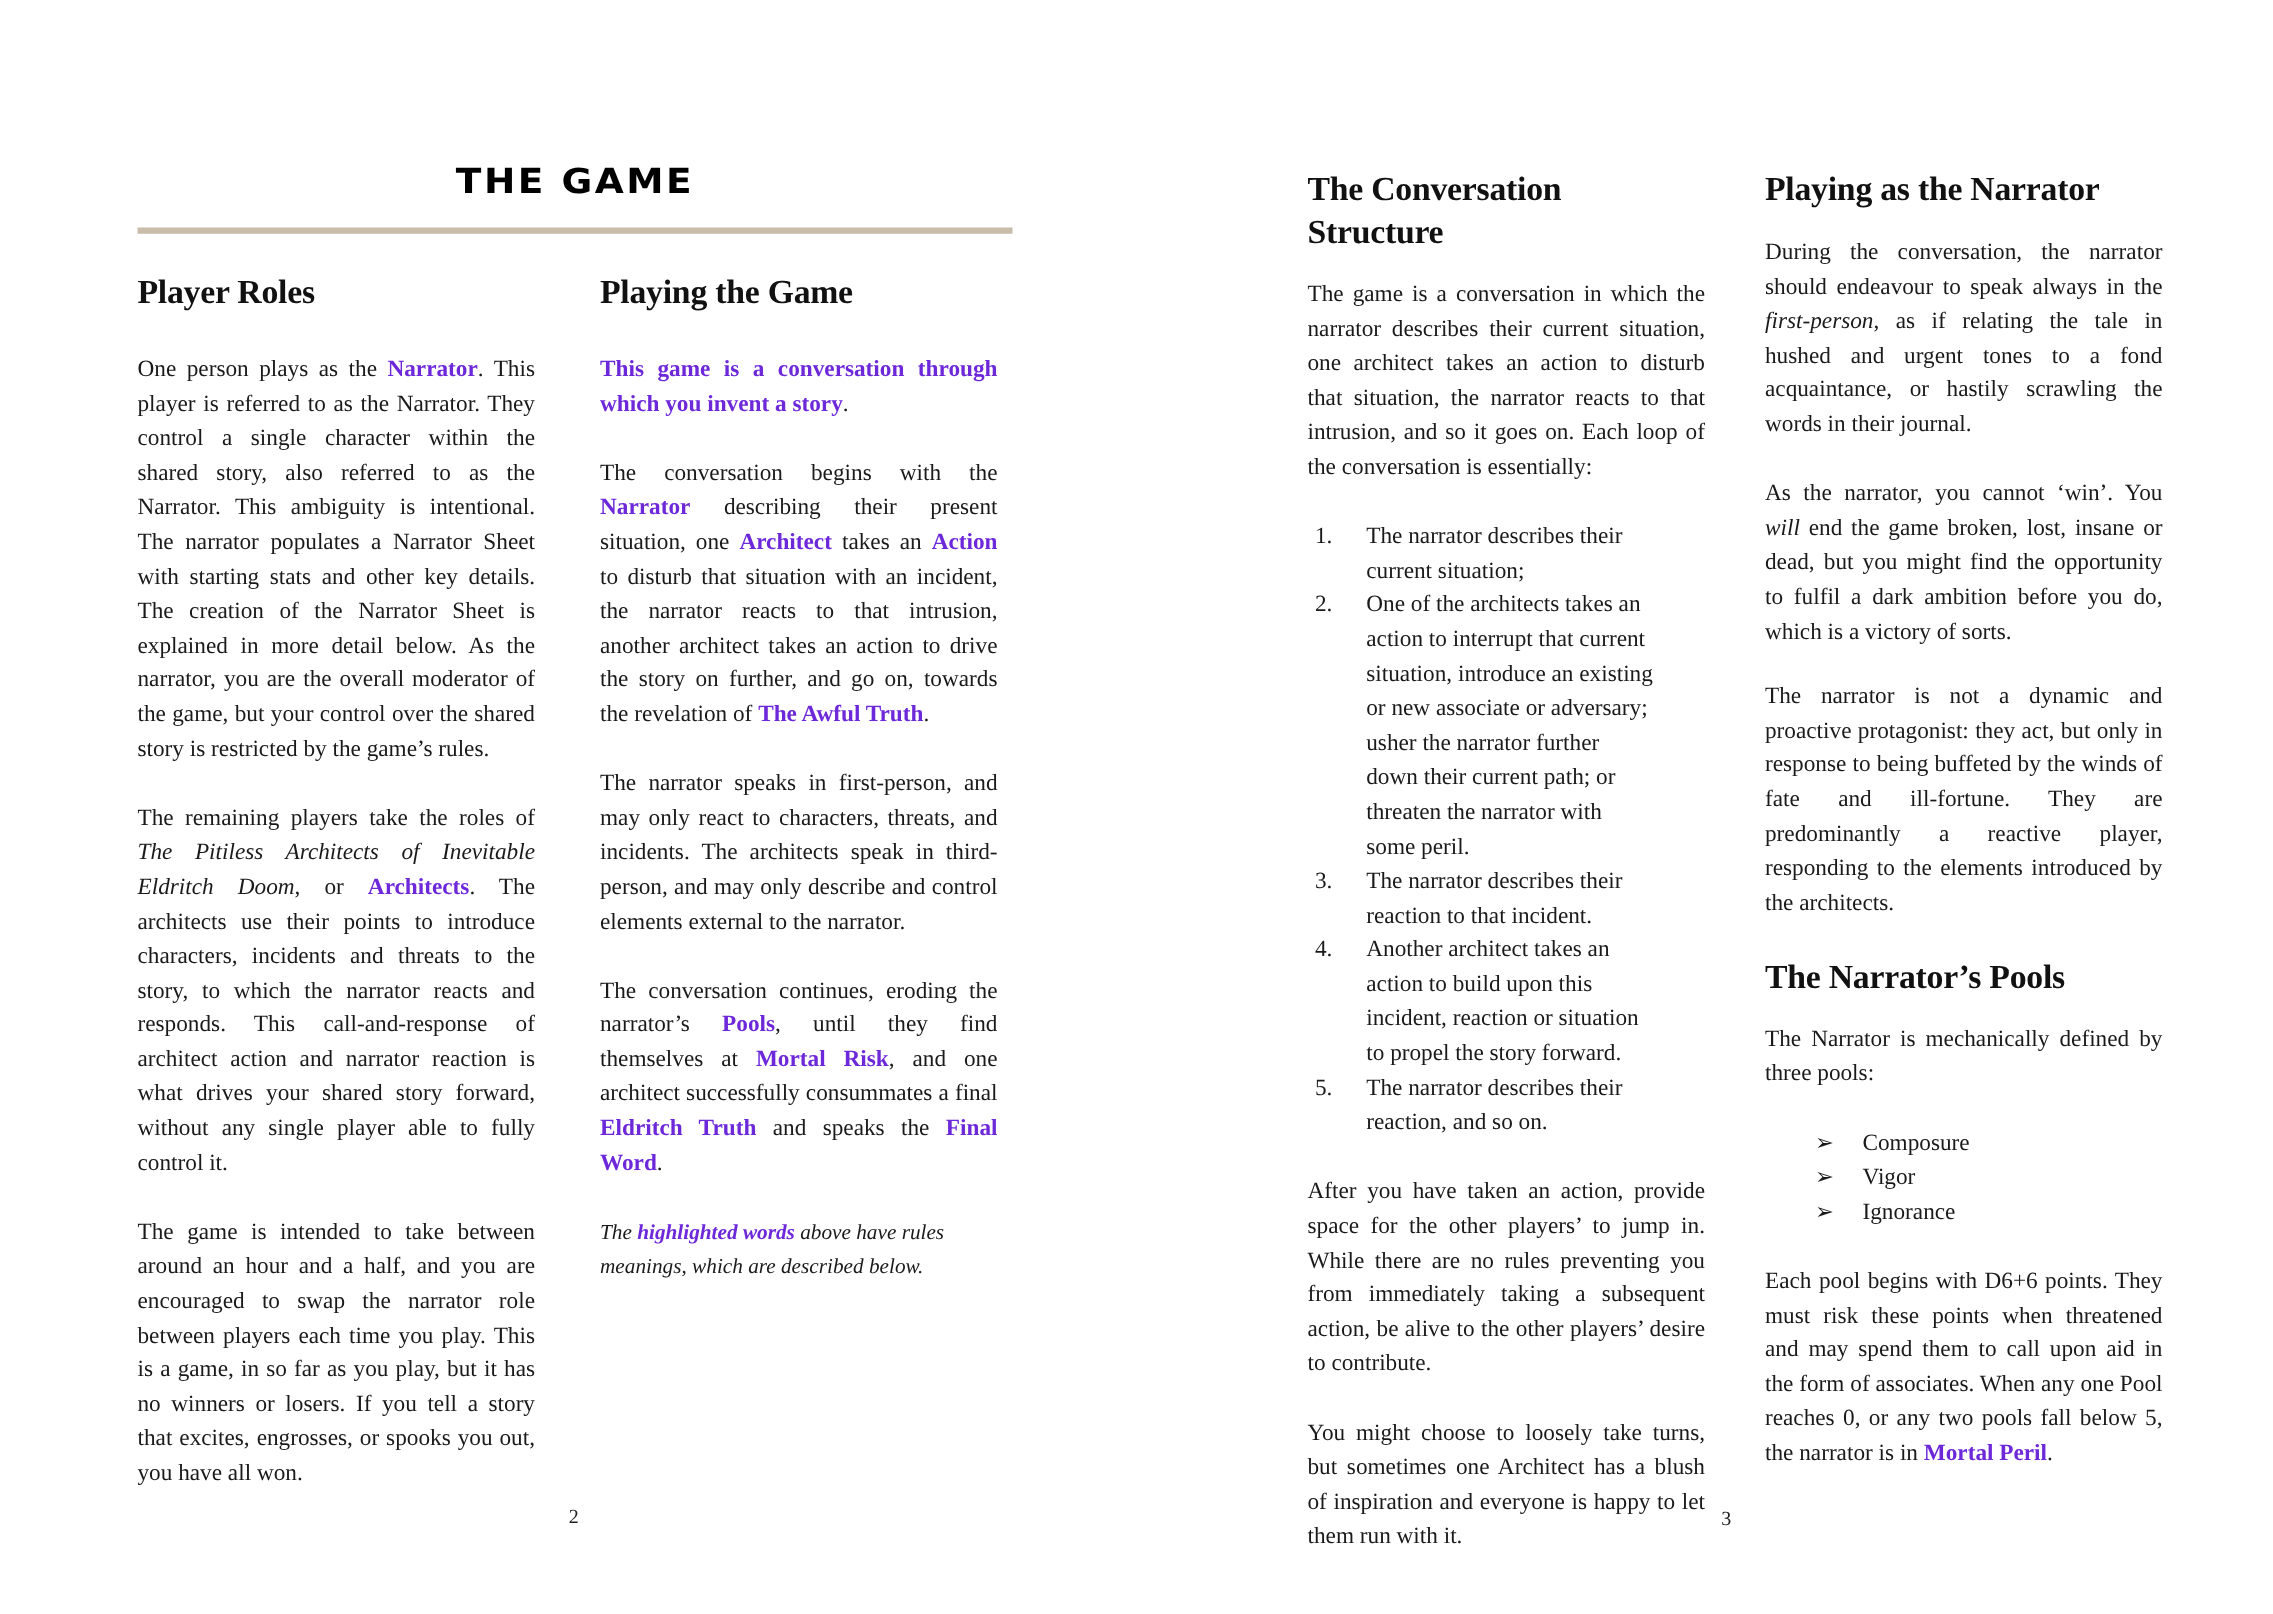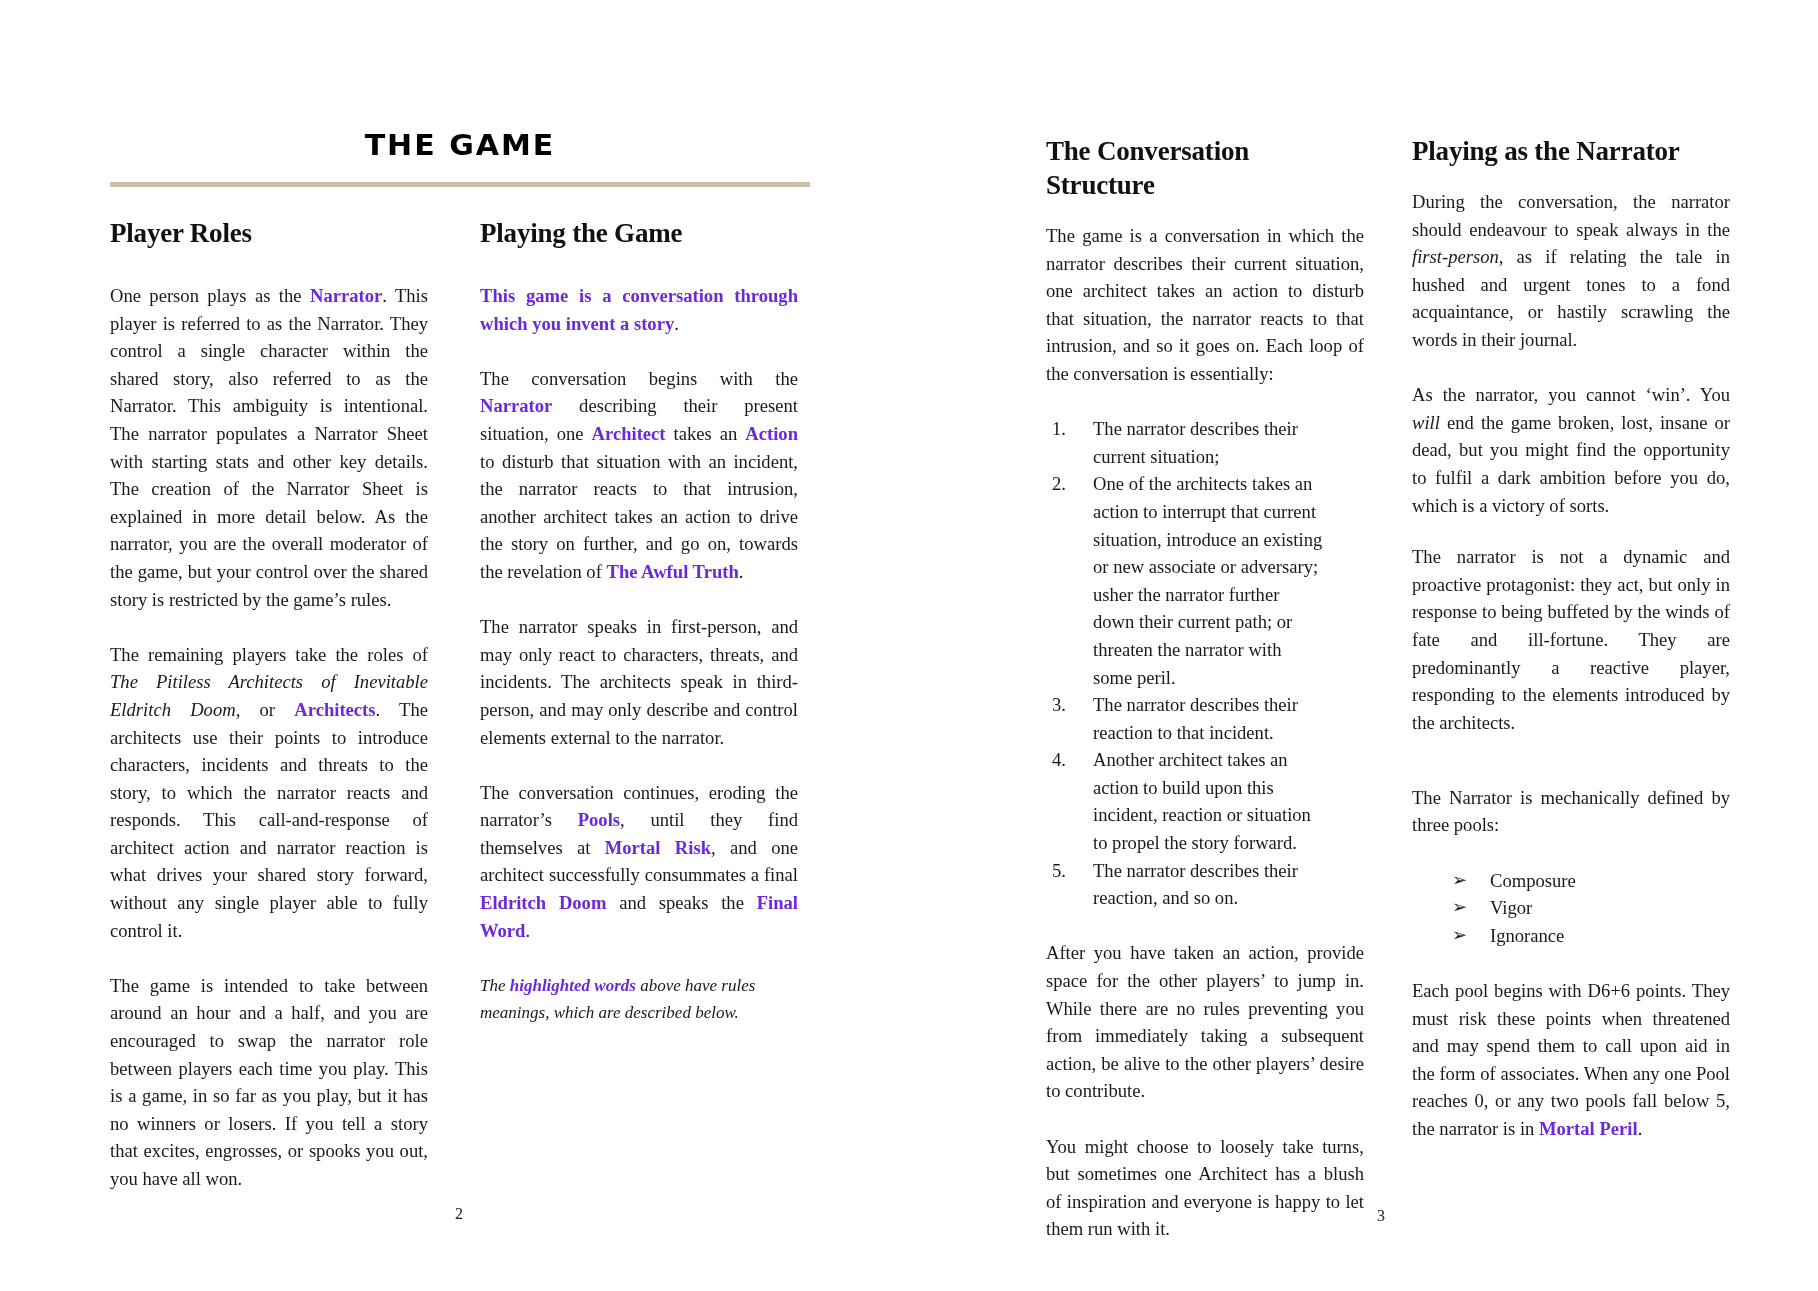--- a/index.html
+++ b/index.html
@@ -41,21 +41,21 @@
       <p><span>The remaining players take the roles of </span><i>The Pitiless Architects of Inevitable Eldritch Doom</i><span>, or </span><b>Architects</b><span>. The architects use their points to introduce characters, incidents and threats to the story, to which the narrator reacts and responds. This call-and-response of architect action and narrator reaction is what drives your shared story forward, without any single player able to fully control it.</span></p>
       <p class="last">The game is intended to take between around an hour and a half, and you are encouraged to swap the narrator role between players each time you play. This is a game, in so far as you play, but it has no winners or losers. If you tell a story that excites, engrosses, or spooks you out, you have all won.</p>
     </div>
 
     <div class="col" style="left:480px; top:216px;">
       <h2 class="sec">Playing the Game</h2>
       <div style="height:32px"></div>
       <p><b>This game is a conversation through which you invent a story</b><span>.</span></p>
       <p><span>The conversation begins with the </span><b>Narrator</b><span> describing their present situation, one </span><b>Architect</b><span> takes an </span><b>Action</b><span> to disturb that situation with an incident, the narrator reacts to that intrusion, another architect takes an action to drive the story on further, and go on, towards the revelation of </span><b>The Awful Truth</b><span>.</span></p>
       <p>The narrator speaks in first-person, and may only react to characters, threats, and incidents. The architects speak in third-person, and may only describe and control elements external to the narrator.</p>
-      <p><span>The conversation continues, eroding the narrator’s </span><b>Pools</b><span>, until they find themselves at </span><b>Mortal Risk</b><span>, and one architect successfully consummates a final </span><b>Eldritch Doom</b><span> and speaks the </span><b>Final Word</b><span>.</span></p>
+      <p><span>The conversation continues, eroding the narrator’s </span><b>Pools</b><span>, until they find themselves at </span><b>Mortal Risk</b><span>, and one architect successfully consummates a final </span><b>Eldritch Truth</b><span> and speaks the </span><b>Final Word</b><span>.</span></p>
       <p class="note last" style="font-size:17px;"><span>The </span><b>highlighted words</b><span> above have rules meanings, which are described below.</span></p>
     </div>
 
     <div class="pnum" style="left:455px; top:1205px;">2</div>
   </div>
 
   <div>
 
     <div class="col" style="left:1031px; top:134px;margin-left:15px;">
       <h2 class="sec">The Conversation Structure</h2>
@@ -72,20 +72,21 @@
       <p class="last">You might choose to loosely take turns, but sometimes one Architect has a blush of inspiration and everyone is happy to let them run with it.</p>
     </div>
 
     <div class="col" style="left:1412px; top:134px;">
       <h2 class="sec">Playing as the Narrator</h2>
       <div style="height:20px"></div>
       <p><span>During the conversation, the narrator should endeavour to speak always in the </span><i>first-person</i><span>, as if relating the tale in hushed and urgent tones to a fond acquaintance, or hastily scrawling the words in their journal.</span></p>
       <p style="margin-bottom:24px;"><span>As the narrator, you cannot ‘win’. You </span><i>will</i><span> end the game broken, lost, insane or dead, but you might find the opportunity to fulfil a dark ambition before you do, which is a victory of sorts.</span></p>
       <p>The narrator is not a dynamic and proactive protagonist: they act, but only in response to being buffeted by the winds of fate and ill-fortune. They are predominantly a reactive player, responding to the elements introduced by the architects.</p>
 
+      <h2 class="sec">The Narrator’s Pools</h2>
       <div style="height:20px"></div>
       <p>The Narrator is mechanically defined by three pools:</p>
       <ul class="pools" id="pools-list">
           <li><span class="arrow">➢</span><span>Composure</span></li>
           <li><span class="arrow">➢</span><span>Vigor</span></li>
           <li><span class="arrow">➢</span><span>Ignorance</span></li>
         </ul>
       <p class="last"><span>Each pool begins with D6+6 points. They must risk these points when threatened and may spend them to call upon aid in the form of associates. When any one Pool reaches 0, or any two pools fall below 5, the narrator is in </span><b>Mortal Peril</b><span>.</span></p>
     </div>
 

